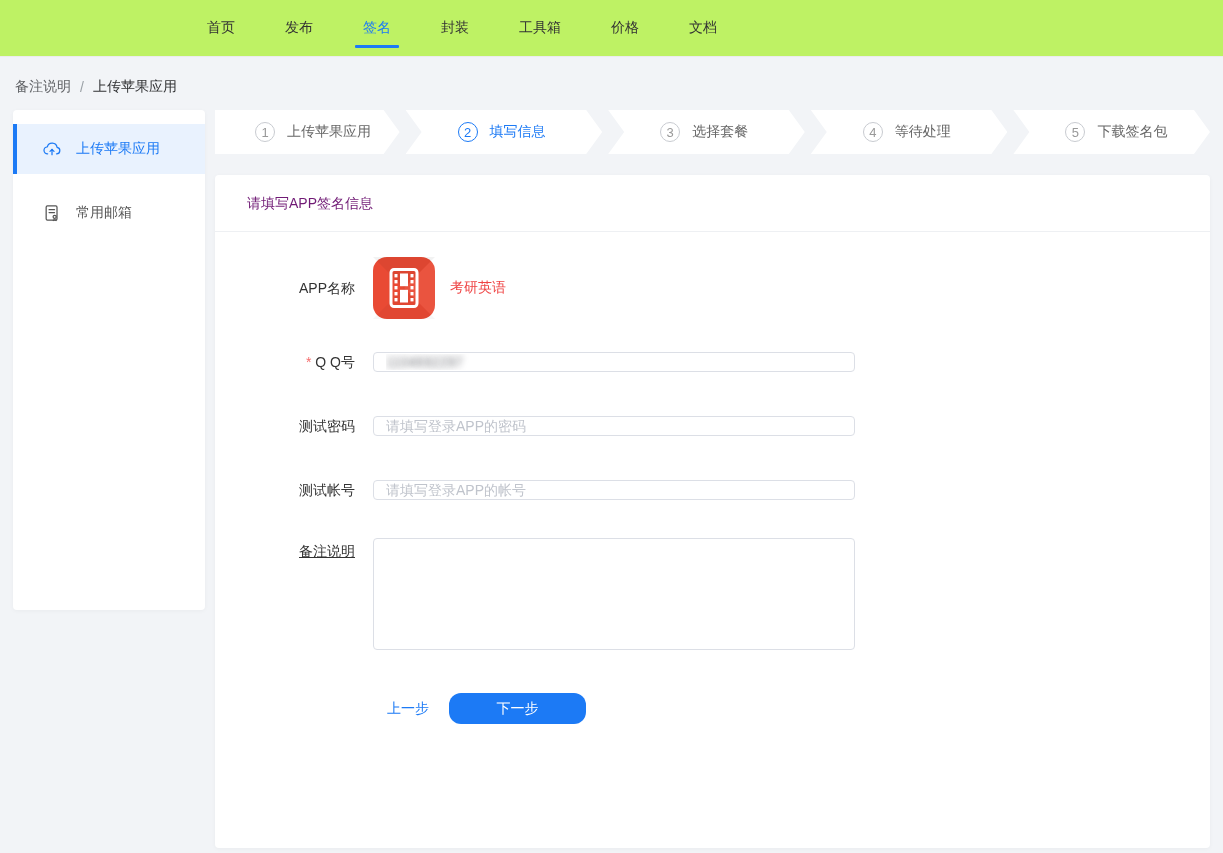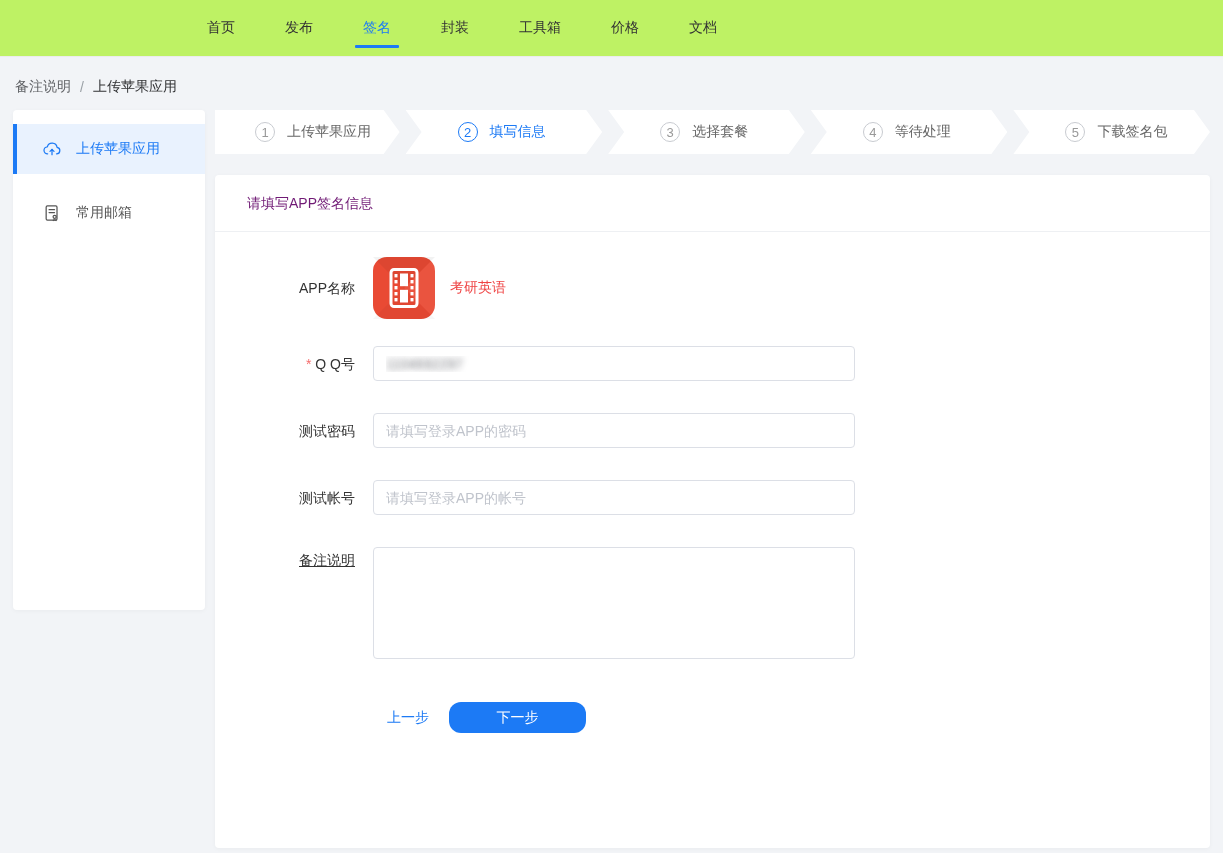--- a/index.html
+++ b/index.html
@@ -86,21 +86,21 @@
   .frow { display:flex; align-items:center; margin-bottom:32px; }
   .frow.app-row { margin-bottom:27px; }
   .frow.remark-row { align-items:flex-start; margin-bottom:0;text-decoration:underline; }
   .flabel {
     width:140px; text-align:right; margin-right:18px; flex-shrink:0;
     color:#333; line-height:32px;
   }
   .remark-row .flabel { line-height:20px; padding-top:3px; }
   .req { color:#f56c6c; margin-right:4px; }
   .finput {
-    width:482px; height:35px; border:1px solid #dcdfe6; border-radius:4px;
+    width:482px; height:20px; border:1px solid #dcdfe6; border-radius:4px;
     padding:0 12px; font-size:14px; color:#606266; outline:none;
     font-family:"Liberation Sans","DejaVu Sans",sans-serif; background:#fff;
   }
   .finput::placeholder { color:#c0c4cc; }
   .redacted { color:transparent; text-shadow:0 0 6px rgba(110,112,118,0.95); }
   .ftextarea {
     width:482px; height:112px; border:1px solid #dcdfe6; border-radius:4px;
     padding:8px 12px; font-size:14px; color:#606266; outline:none; resize:none;
     font-family:"Liberation Sans","DejaVu Sans",sans-serif; background:#fff;
   }

